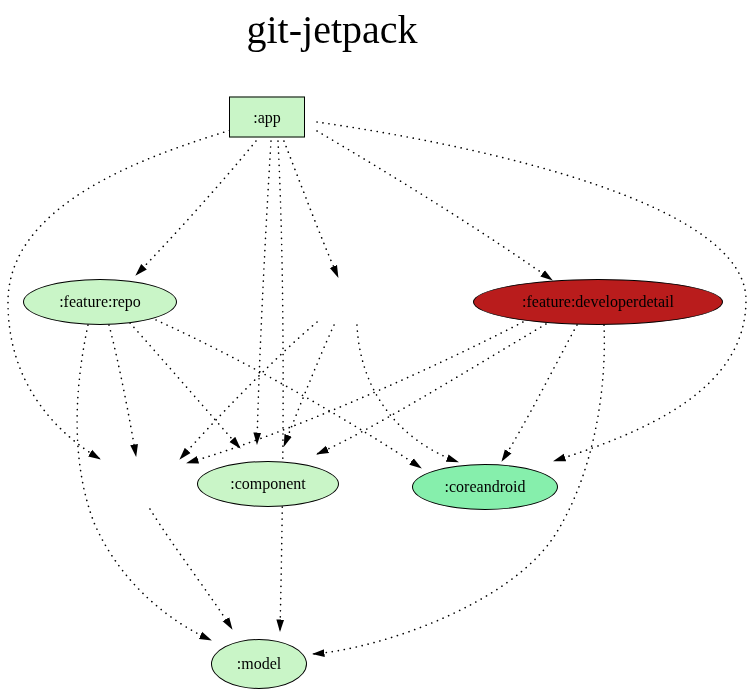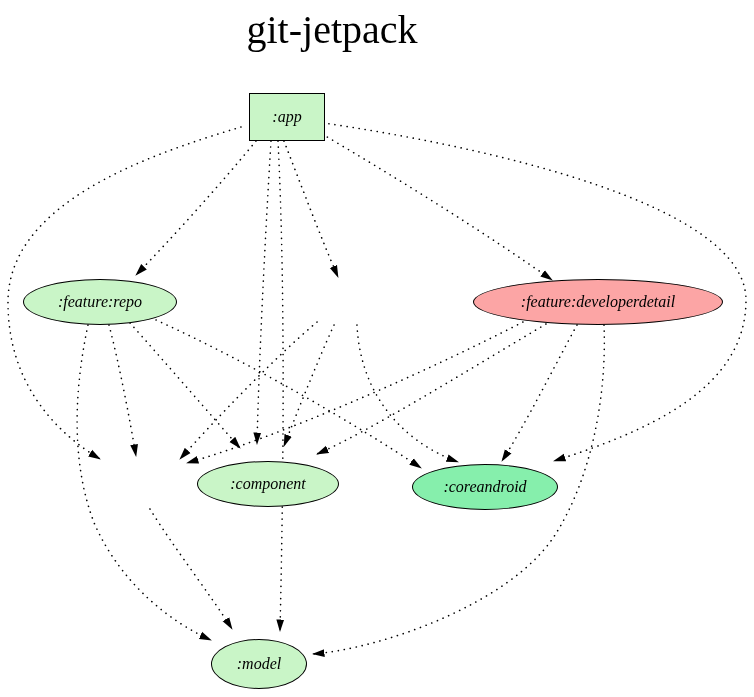--- a/index.html
+++ b/index.html
@@ -37,21 +37,21 @@
     transform: translate(-50%, -50%);
     display: flex;
     align-items: center;
     justify-content: center;
     border: 1.4px solid #000000;
     color: #000000;
     font-size: 16px;
     white-space: nowrap;
     box-sizing: border-box;
   }
-  .node.ellipse { border-radius: 50%; font-style: italic; }
+  .node.ellipse { border-radius: 50%; }
   .node.box { border-radius: 0; }
   .edge {
     fill: none;
     stroke-linecap: round;
   }
 </style>
 </head>
 <body>
 
 <div class="canvas">
@@ -80,20 +80,20 @@
         <path d="M334,325 C318,360 296,415 284,446" class="edge" stroke="#000000" stroke-width="1.6" stroke-dasharray="0.1 6" marker-end="url(#arrowhead)"></path>
         <path d="M357,325 C360,390 398,440 458,462" class="edge" stroke="#000000" stroke-width="1.6" stroke-dasharray="0.1 6" marker-end="url(#arrowhead)"></path>
         <path d="M523,322 C420,375 278,437 187,463" class="edge" stroke="#000000" stroke-width="1.6" stroke-dasharray="0.1 6" marker-end="url(#arrowhead)"></path>
         <path d="M546,324 C460,375 368,432 317,454" class="edge" stroke="#000000" stroke-width="1.6" stroke-dasharray="0.1 6" marker-end="url(#arrowhead)"></path>
         <path d="M577,325 C555,365 525,425 502,461" class="edge" stroke="#000000" stroke-width="1.6" stroke-dasharray="0.1 6" marker-end="url(#arrowhead)"></path>
         <path d="M604,325 C607,400 590,480 555,535 C510,605 378,649 313,654" class="edge" stroke="#000000" stroke-width="1.6" stroke-dasharray="0.1 6" marker-end="url(#arrowhead)"></path>
         <path d="M150,509 C172,545 212,597 232,629" class="edge" stroke="#000000" stroke-width="1.6" stroke-dasharray="0.1 6" marker-end="url(#arrowhead)"></path>
       </g>
   </svg>
 
-  <div class="node box" style="left: 287px; top: 117px; width: 76px; height: 48px; background: rgb(201, 245, 199); border-color: rgb(0, 0, 0); font-style: italic;">:app</div>
+  <div class="node box" style="left: 267px; top: 117px; width: 76px; height: 41px; background: rgb(201, 245, 199); border-color: rgb(0, 0, 0);">:app</div>
   <div class="node ellipse" style="left: 100px; top: 302px; width: 154px; height: 46px; background: rgb(201, 245, 199); border-color: rgb(0, 0, 0);">:feature:repo</div>
-  <div class="node ellipse" style="left: 598px; top: 302px; width: 250px; height: 46px; background: #fca5a5; border-color: rgb(0, 0, 0); text-align: right;">:feature:developerdetail</div>
+  <div class="node ellipse" style="left: 598px; top: 302px; width: 250px; height: 46px; background: #b91c1c; border-color: rgb(0, 0, 0); text-align: right;">:feature:developerdetail</div>
   <div class="node ellipse" style="left: 268px; top: 484px; width: 142px; height: 46px; background: rgb(201, 245, 199); border-color: rgb(0, 0, 0);">:component</div>
   <div class="node ellipse" style="left: 485px; top: 487px; width: 146px; height: 46px; background: #86efac; border-color: rgb(0, 0, 0);">:coreandroid</div>
   <div class="node ellipse" style="left: 259px; top: 664px; width: 96px; height: 50px; background: rgb(201, 245, 199); border-color: rgb(0, 0, 0);">:model</div>
 
 </div>
 
 </body></html>

